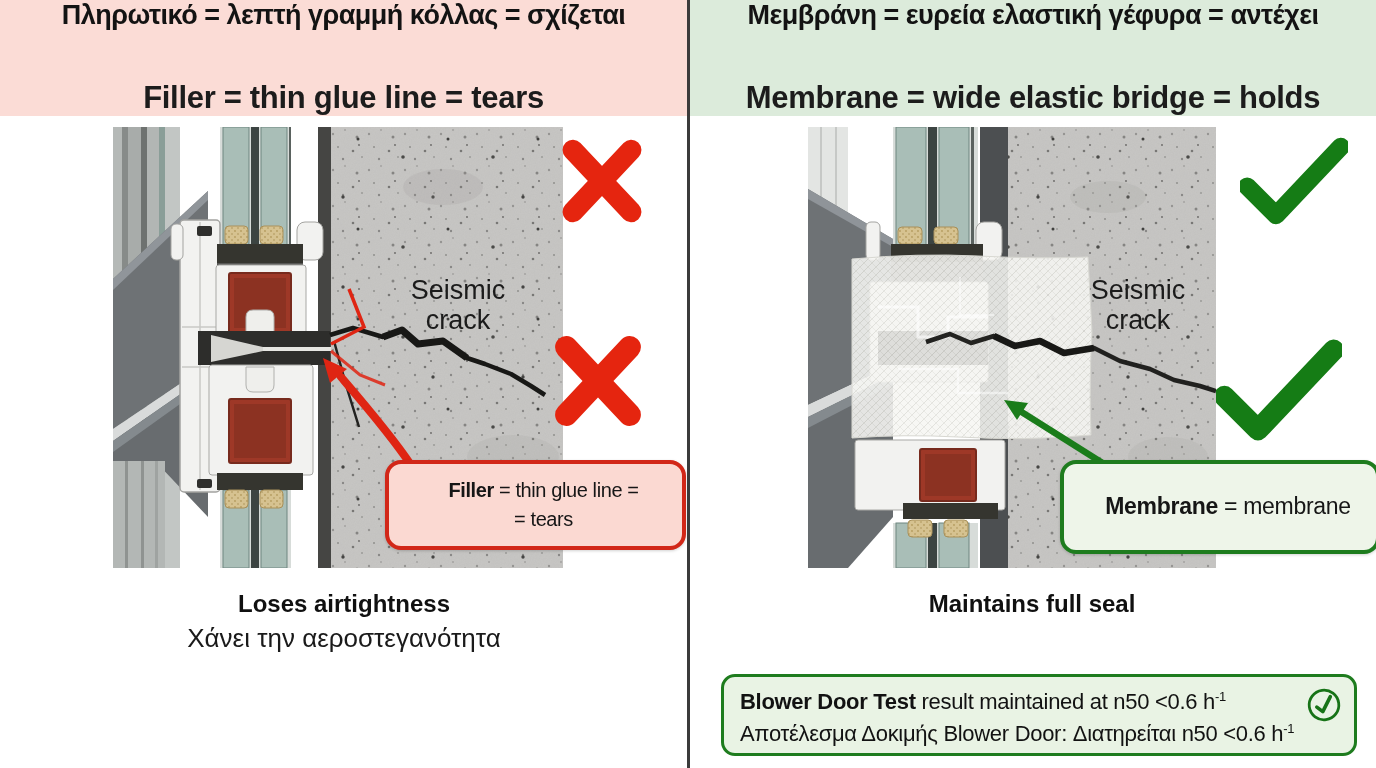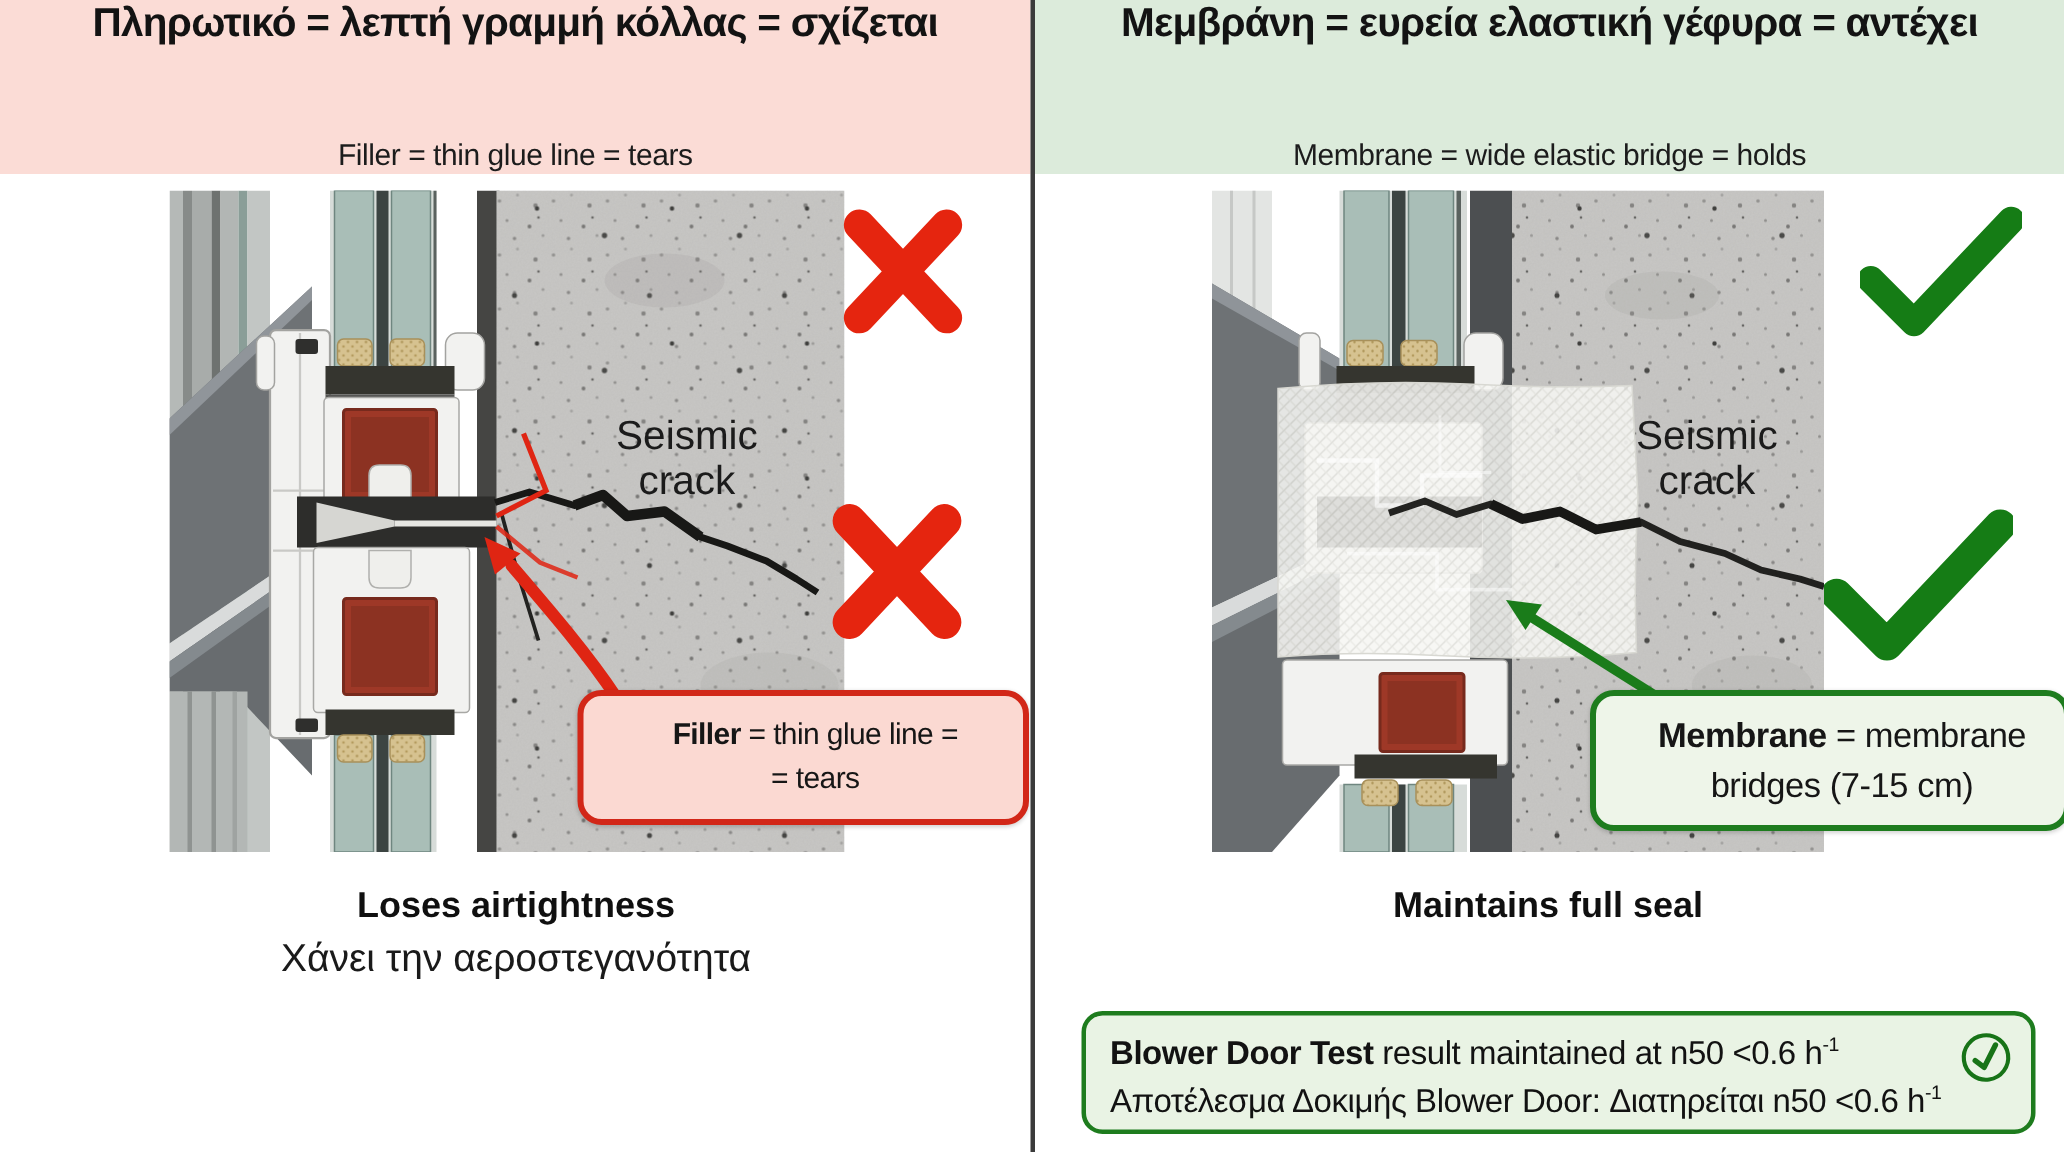--- a/index.html
+++ b/index.html
@@ -9,21 +9,21 @@
 
   
   .divider{left:687px;top:0;width:3px;height:768px;background:var(--divider,#3b3b3b);}
 
   
   .band{top:0;height:116px;display:flex;flex-direction:column;justify-content:space-between;
         align-items:center;text-align:center;}
   .band.left{left:0;width:687px;background:var(--pink-band,#fbdcd6);}
   .band.right{left:690px;width:686px;background:var(--green-band,#dcebdb);gap:28px;}
   .band .l1{font-size:27px;font-weight:700;letter-spacing:-0.5px;white-space:nowrap;color:#131313;}
-  .band .l2{font-size:20px;font-weight:400;letter-spacing:-0.3px;white-space:nowrap;color:#1c1c1c;margin-top:5px;}
+  .band .l2{font-size:31px;font-weight:700;letter-spacing:-0.3px;white-space:nowrap;color:#1c1c1c;margin-top:5px;}
 
   
   .mark{pointer-events:none;}
   .x-stroke{stroke:var(--accent-red,#e5250f);}
   .v-stroke{stroke:var(--accent-green,#157c15);}
 
   
   .callout{border-radius:16px;text-align:center;display:flex;flex-direction:column;
            justify-content:center;box-shadow:0 1px 3px rgba(0,0,0,.18);padding-left:16px;}
   .callout.red{left:385px;top:460px;width:277px;height:82px;
@@ -300,21 +300,20 @@
 
 <svg class="abs mark" style="left:1240px;top:136px;" width="108" height="90" viewBox="0 0 120 92">
   <path class="v-stroke" d="M8,52 L40,84 L112,8" stroke-width="20" stroke-linecap="round" stroke-linejoin="round" fill="none"></path>
 </svg>
 <svg class="abs mark" style="left:1216px;top:338px;" width="126" height="104" viewBox="0 0 120 92">
   <path class="v-stroke" d="M8,52 L40,84 L112,8" stroke-width="20" stroke-linecap="round" stroke-linejoin="round" fill="none"></path>
 </svg>
 
 <div class="abs callout green">
   <div class="line"><b>Membrane</b><span> = membrane</span></div>
-  <div class="line">bridges (7-15 cm)</div>
 </div>
 
 <div class="abs result right">
   <div class="en">Maintains full seal</div>
 </div>
 
 <div class="blower">
   <div class="bl1"><b>Blower Door Test</b><span> result maintained at n50 &lt;0.6 h</span><sup>-1</sup></div>
   <div class="bl2"><span>Αποτέλεσμα Δοκιμής Blower Door: Διατηρείται n50 &lt;0.6 h</span><sup>-1</sup></div>
   <svg class="icon" viewBox="0 0 34 34">

